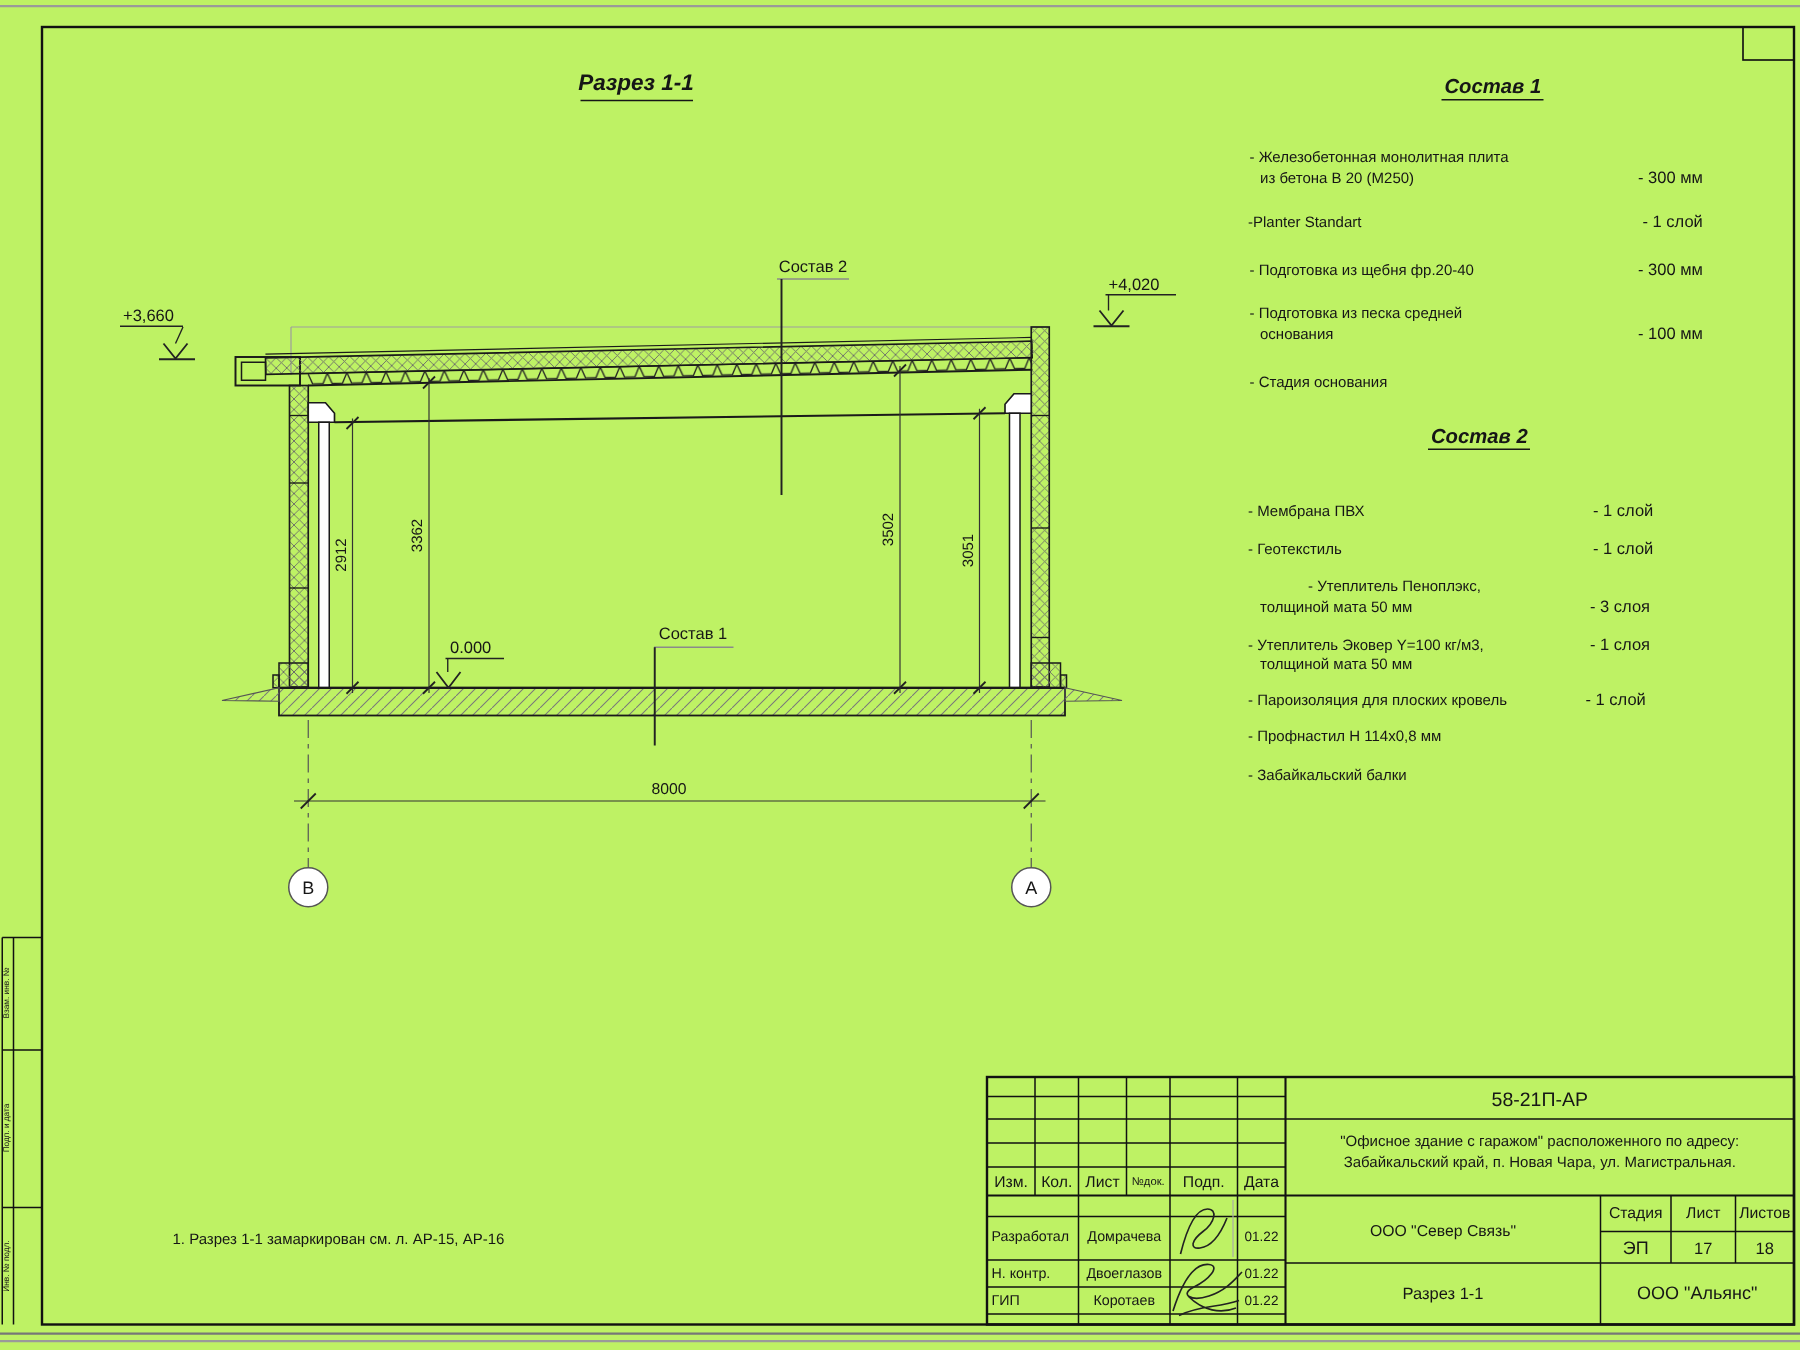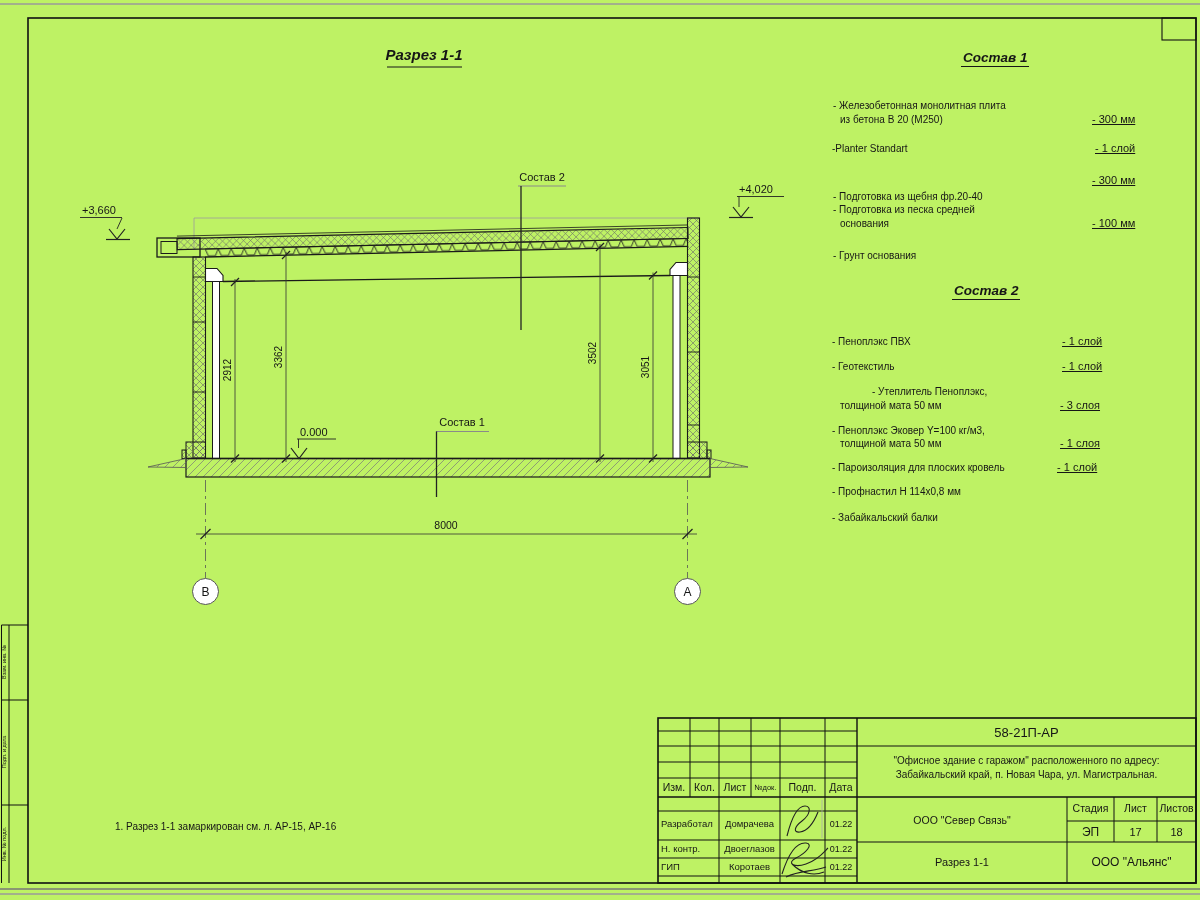--- a/index.html
+++ b/index.html
@@ -2,21 +2,21 @@
 <html><head>
 <meta charset="utf-8">
 <style>
   html,body{margin:0;padding:0;background:#fff;}
   #page{position:relative;width:1200px;height:900px;background:#bef264;overflow:hidden;
         font-family:"Liberation Sans",sans-serif;color:#111;padding-left:24px;}
   #dwg{position:absolute;left:0;top:0;}
   .t{position:absolute;font-size:10px;line-height:13px;white-space:nowrap;color:#161616;}
   .ptitle{position:absolute;font-size:13.5px;font-style:italic;font-weight:bold;
           border-bottom:1px solid #161616;padding:0 2px 1px 2px;white-space:nowrap;color:#161616;}
-  .val{position:absolute;font-size:11px;white-space:nowrap;color:#161616;text-decoration:underline;}
+  .val{position:absolute;font-size:11px;white-space:nowrap;color:#161616;}
   svg text{font-family:"Liberation Sans",sans-serif;fill:#161616;}
 </style>
 </head>
 <body>
 
 <div id="page">
 
 <svg id="dwg" width="1200" height="900" viewBox="0 0 1200 900">
   <defs>
     <pattern id="xhatch" width="7" height="7" patternUnits="userSpaceOnUse">
@@ -246,40 +246,40 @@
   </g>
 </svg>
 
 <div>
   <div class="ptitle" style="left:961px;top:50px;">Состав 1</div>
   <div class="t" style="left:833px;top:99px;">- Железобетонная  монолитная плита</div>
   <div class="t" style="left:840px;top:113px;">из бетона В 20 (М250)</div>
   <div class="val" style="left:1092px;top:113px;">- 300 мм</div>
   <div class="t" style="left:832px;top:142px;">-Planter Standart</div>
   <div class="val" style="left:1095px;top:142px;">- 1 слой</div>
-  <div class="t" style="left:833px;top:174px;margin-top:16px;">- Подготовка из щебня фр.20-40</div>
+  <div class="t" style="left:833px;top:174px;">- Подготовка из щебня фр.20-40</div>
   <div class="val" style="left:1092px;top:174px;">- 300 мм</div>
   <div class="t" style="left:833px;top:203px;">- Подготовка из песка средней</div>
   <div class="t" style="left:840px;top:217px;">основания</div>
   <div class="val" style="left:1092px;top:217px;">- 100 мм</div>
-  <div class="t" style="left:833px;top:249px;">- Грунт основания</div>
+  <div class="t" style="left:833px;top:249px;">- Стадия основания</div>
 </div>
 
 <div>
   <div class="ptitle" style="left:952px;top:283px;">Состав 2</div>
-  <div class="t" style="left:832px;top:335px;">- Пеноплэкс ПВХ</div>
+  <div class="t" style="left:832px;top:335px;">- Мембрана ПВХ</div>
   <div class="val" style="left:1062px;top:335px;">- 1 слой</div>
   <div class="t" style="left:832px;top:360px;">- Геотекстиль</div>
   <div class="val" style="left:1062px;top:360px;">- 1 слой</div>
   <div class="t" style="left:832px;top:385px;margin-left:40px;">- Утеплитель Пеноплэкс,</div>
   <div class="t" style="left:840px;top:399px;">толщиной мата 50 мм</div>
   <div class="val" style="left:1060px;top:399px;">- 3  слоя</div>
-  <div class="t" style="left:832px;top:424px;">- Пеноплэкс Эковер Y=100 кг/м3,</div>
+  <div class="t" style="left:832px;top:424px;">- Утеплитель Эковер Y=100 кг/м3,</div>
   <div class="t" style="left:840px;top:437px;">толщиной мата 50 мм</div>
-  <div class="val" style="left:1060px;top:437px;">- 1 слоя</div>
+  <div class="val" style="left:1060px;top:424px;">- 1 слоя</div>
   <div class="t" style="left:832px;top:461px;">- Пароизоляция для плоских кровель</div>
   <div class="val" style="left:1057px;top:461px;">- 1 слой</div>
   <div class="t" style="left:832px;top:485px;text-align:right;">- Профнастил Н 114х0,8 мм</div>
   <div class="t" style="left:832px;top:511px;">- Забайкальский балки</div>
 </div>
 
 <div class="t" style="left:115px;top:820px;text-align:right;">1. Разрез 1-1 замаркирован см. л. АР-15, АР-16</div>
 
 </div>
 

